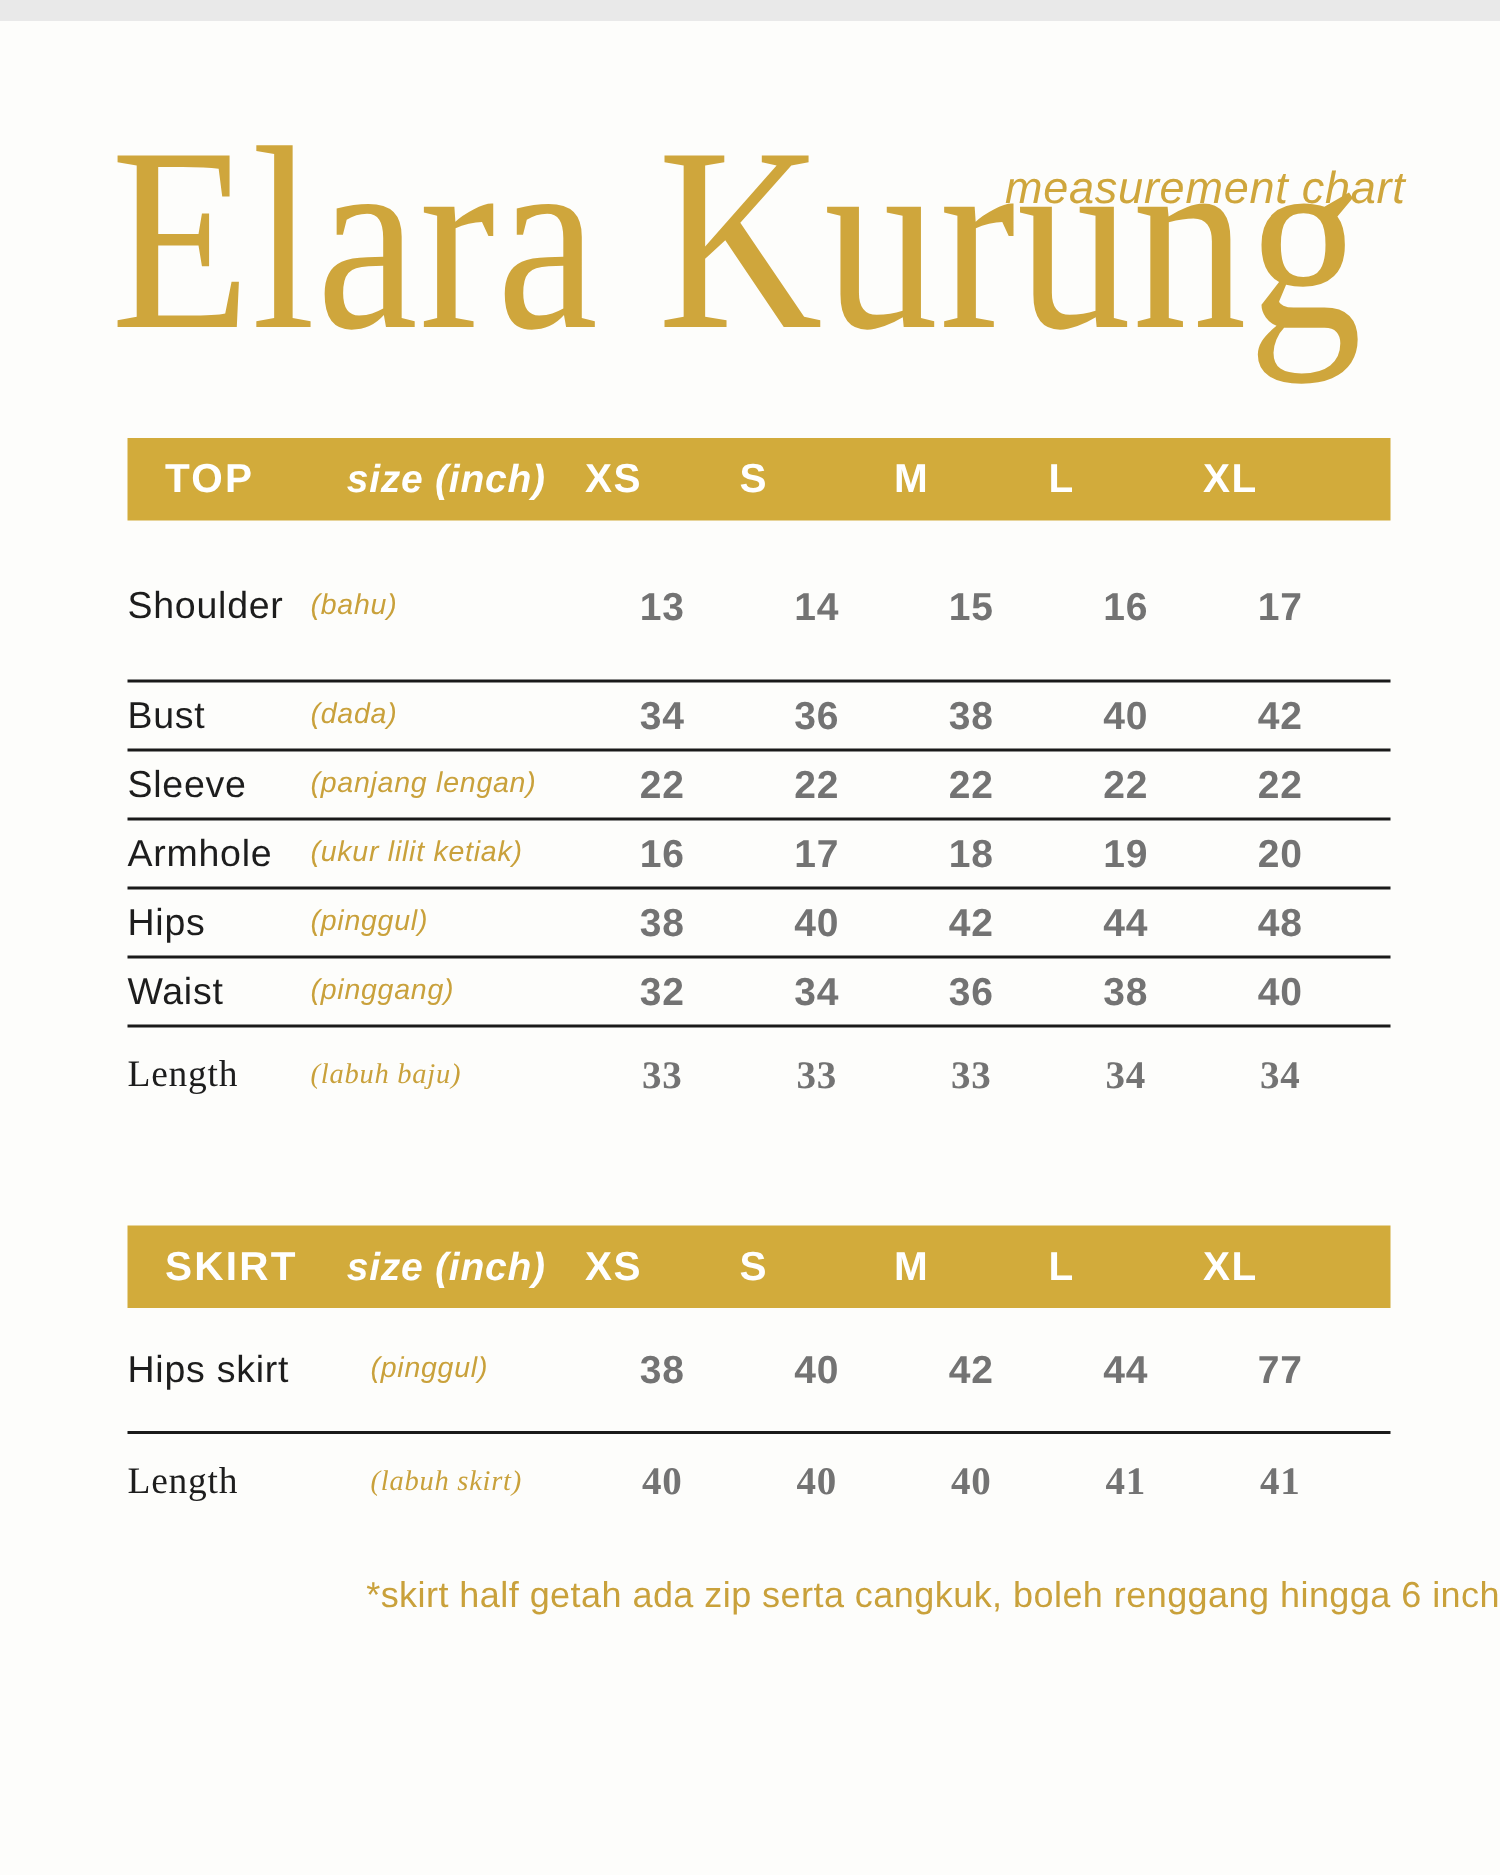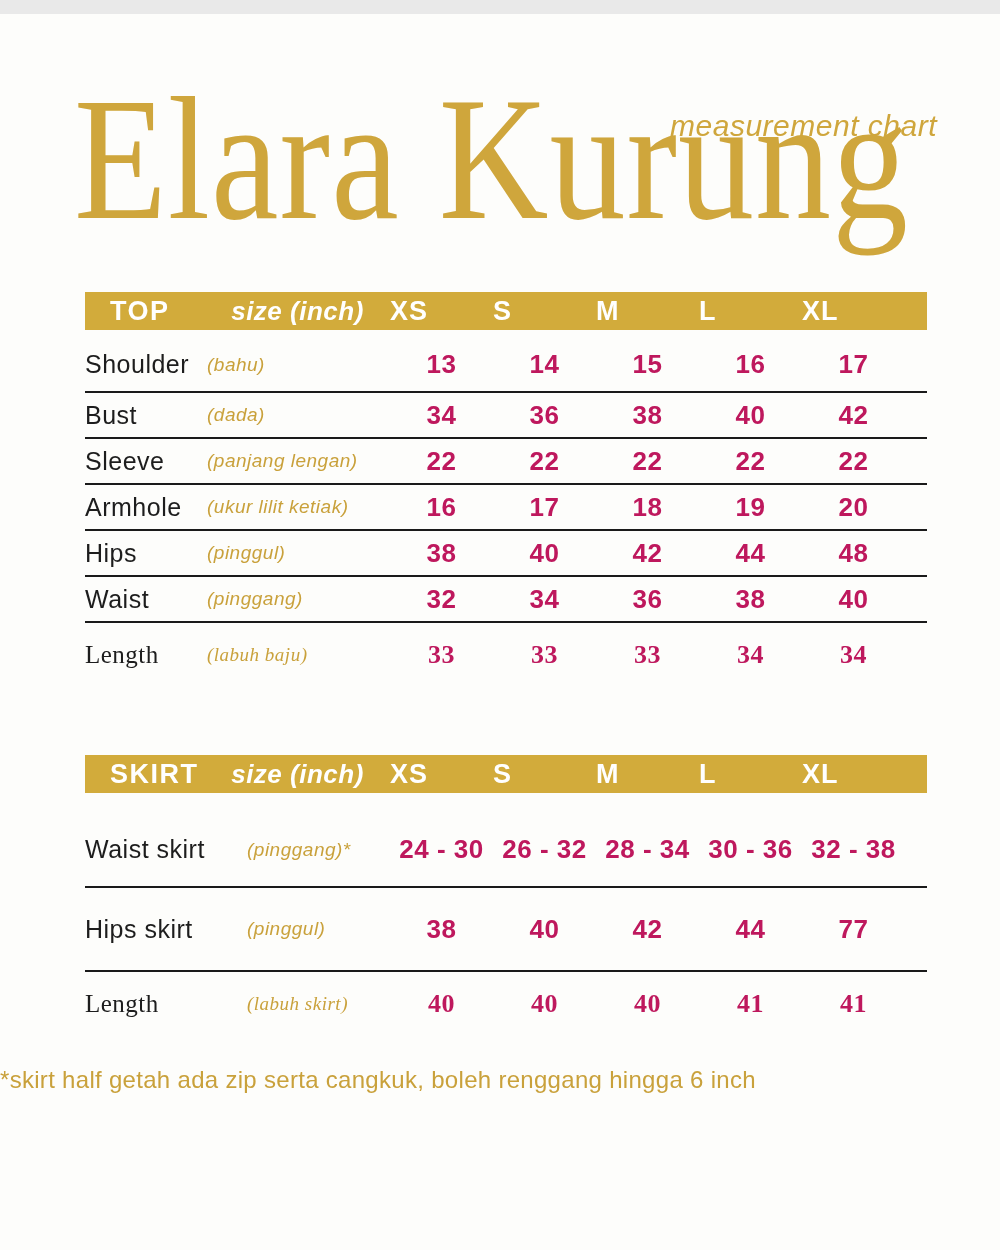--- a/index.html
+++ b/index.html
@@ -47,21 +47,21 @@
   
   .table-wrap {
     width: 842px;
     margin-left: 85px;
   }
   .table-wrap.skirt { margin-top: 68px; }
 
   .bar {
     display: flex;
     align-items: center;
-    height: 38px;
+    height: 55px;
     background: #D2AB3B;
     color: #FFFFFF;
     padding-right: 22px;
   }
   .bar .c-label {
     width: 120px;
     padding-left: 25px;
     font-weight: 700;
     font-size: 27px;
     letter-spacing: 1.5px;
@@ -82,21 +82,21 @@
     letter-spacing: 1px;
   }
 
   .row {
     display: flex;
     align-items: center;
     height: 46px;
     border-bottom: 2px solid #1A1A1A;
     padding-right: 22px;
   }
-  .row.first { height: 63px; padding-top: 8px; }
+  .row.first { height: 108px; padding-top: 8px; }
   .skirt .row.first { height: 95px; padding-top: 20px; }
   .skirt .row { height: 84px; }
   .row.last { border-bottom: none; height: 64px; font-family: Liberation Serif, serif; }
 
   .r-label {
     width: 120px;
     font-size: 25px;
     letter-spacing: 0.5px;
     color: #1D1D1D;
   }
@@ -110,28 +110,28 @@
   }
   .skirt .r-label { width: 160px; }
   .skirt .r-trans { width: 145px; }
 
   .r-val {
     flex: 1;
     text-align: center;
     font-weight: 700;
     font-size: 26px;
     letter-spacing: 0.5px;
-    color: #be185d;
+    color: #737373;
     white-space: nowrap;
   }
 
   
   .footnote {
     margin-top: 30px;
-    text-align: left;
+    text-align: right;
     font-size: 24px;
     letter-spacing: 0.3px;
     color: #C9A13B;
   }
 </style>
 </head>
 <body>
 
 <div class="page">
 
@@ -226,29 +226,20 @@
     <div class="bar">
       <div class="c-label">SKIRT</div>
       <div class="c-sizelabel">size (inch)</div>
       <div class="c-size">XS</div>
       <div class="c-size">S</div>
       <div class="c-size">M</div>
       <div class="c-size">L</div>
       <div class="c-size">XL</div>
     </div>
 
-    <div class="row first">
-      <div class="r-label">Waist skirt</div>
-      <div class="r-trans">(pinggang)*</div>
-      <div class="r-val">24 - 30</div>
-      <div class="r-val">26 - 32</div>
-      <div class="r-val">28 - 34</div>
-      <div class="r-val">30 - 36</div>
-      <div class="r-val">32 - 38</div>
-    </div>
 
     <div class="row">
       <div class="r-label">Hips skirt</div>
       <div class="r-trans">(pinggul)</div>
       <div class="r-val">38</div>
       <div class="r-val">40</div>
       <div class="r-val">42</div>
       <div class="r-val">44</div>
       <div class="r-val">77</div>
     </div>

